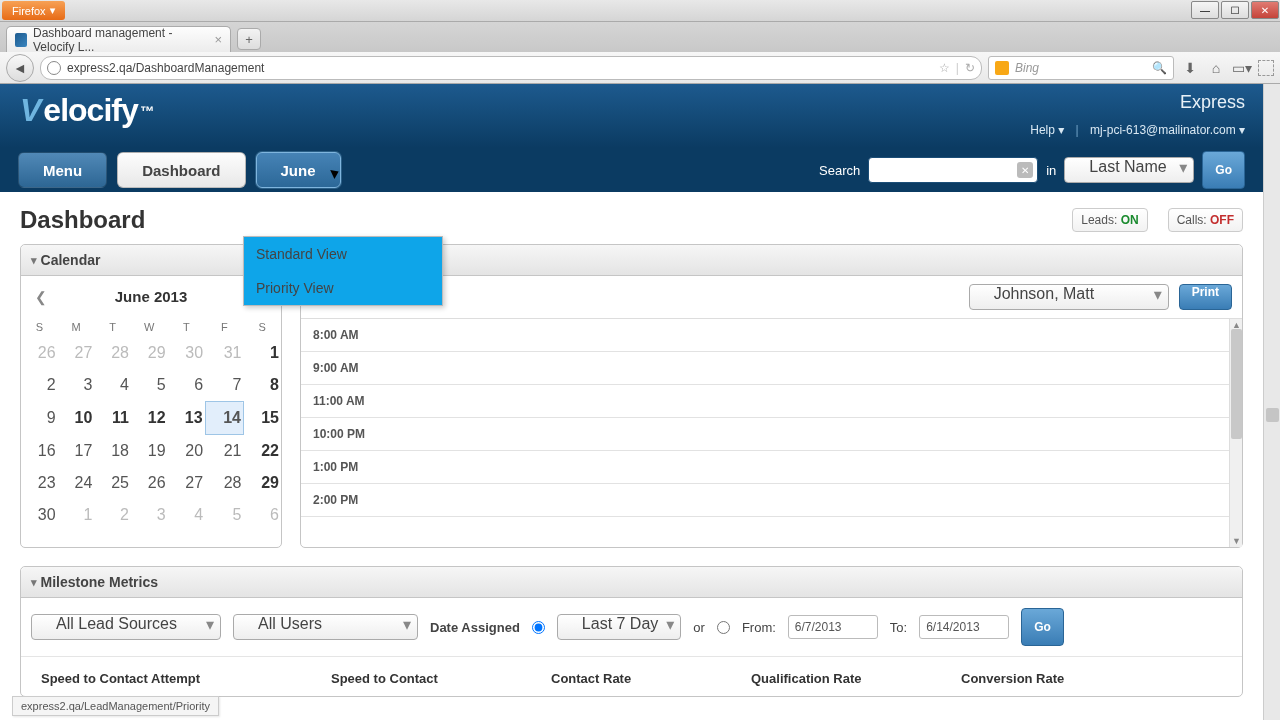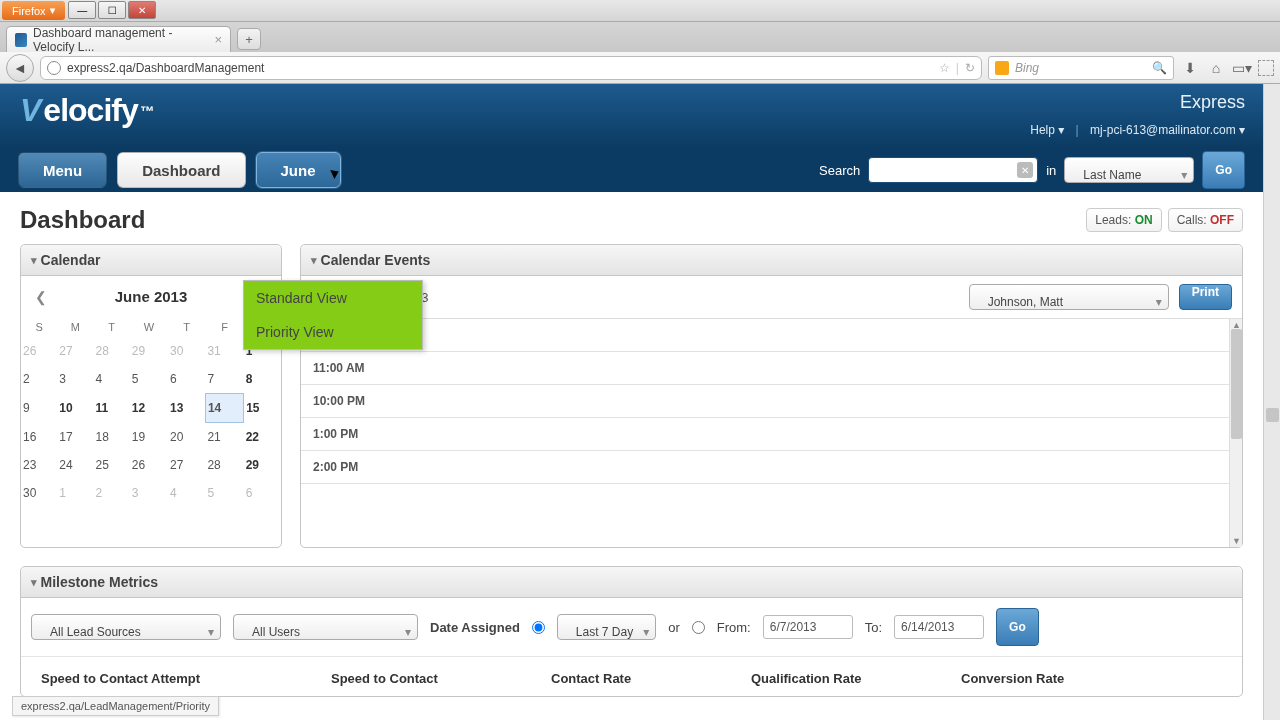--- a/index.html
+++ b/index.html
@@ -1,33 +1,33 @@
 <!DOCTYPE html>
 <html><head>
 <meta charset="utf-8">
 <style>
 * { margin: 0; padding: 0; box-sizing: border-box; font-family: Arial, sans-serif; }
 body { background: #f0f0f0; width: 1280px; height: 720px; overflow: hidden; }
 
 
-.titlebar { height: 22px; background: linear-gradient(#e8e8e8,#d5d5d5); display: flex; justify-content: flex-start; border-bottom: 1px solid #aaa; }
+.titlebar { height: 22px; background: linear-gradient(#e8e8e8,#d5d5d5); display: flex; justify-content: space-between; border-bottom: 1px solid #aaa; }
 .ff-btn { background: linear-gradient(#f7a155,#e76b16); color: #fff; font-size: 11px; padding: 3px 10px; border-radius: 3px; margin: 1px 2px; display:flex; align-items:center; gap:4px;}
 .win-ctrl { display: flex; }
 .win-ctrl div { width: 28px; height: 18px; margin: 1px; background: linear-gradient(#f5f5f5,#ddd); border:1px solid #888; border-radius:2px; display:flex; align-items:center; justify-content:center; font-size:10px;}
 .win-ctrl .close{ background: linear-gradient(#e07b72,#c5443a); color:#fff;}
 
 .tabbar { height: 30px; background: linear-gradient(#d5d5d5,#c8c8c8); display:flex; align-items:flex-end; padding-left:6px;}
 .tab { background: linear-gradient(#fdfdfd,#ececec); border:1px solid #aaa; border-bottom:none; border-radius:5px 5px 0 0; height:26px; display:flex; align-items:center; padding:0 8px; font-size:12px; color:#444; width:225px; gap:6px;}
 .tab .fav{width:14px;height:14px;background:linear-gradient(135deg,#1d5a8e,#3a86c0);border-radius:2px;}
 .tab .x{margin-left:auto;color:#999;font-size:13px;}
 .newtab{width:24px;height:22px;background:linear-gradient(#f3f3f3,#ddd);border:1px solid #aaa;border-radius:4px;margin-left:6px;margin-bottom:2px;display:flex;align-items:center;justify-content:center;font-size:13px;color:#666;}
 
 .urlbar { height: 32px; background: linear-gradient(#f7f7f7,#e8e8e8); border-bottom:1px solid #aaa; display:flex; align-items:center; padding:0 6px; gap:6px;}
 .back-btn{width:28px;height:28px;border-radius:50%;background:linear-gradient(#f8f8f8,#ddd);border:1px solid #aaa;display:flex;align-items:center;justify-content:center;color:#555;font-size:14px;}
-.url-input{flex:1;height:24px;background:#fff;border:1px solid #bbb;border-radius:6px;display:flex;align-items:center;padding:0 6px;font-size:12px;color:#444;gap:6px;}
+.url-input{flex:1;height:24px;background:#fff;border:1px solid #bbb;border-radius:11px;display:flex;align-items:center;padding:0 6px;font-size:12px;color:#444;gap:6px;}
 .url-input .globe{width:14px;height:14px;border:1px solid #888;border-radius:50%;}
 .url-right{margin-left:auto;display:flex;gap:6px;align-items:center;color:#aaa;}
 .searchbox{width:186px;height:24px;background:#fff;border:1px solid #bbb;border-radius:3px;display:flex;align-items:center;padding:0 6px;font-size:12px;color:#999;gap:6px;}
 .bing-ico{width:14px;height:14px;background:#f8a816;border-radius:2px;}
 .toolbar-ico{width:20px;height:20px;color:#666;display:flex;align-items:center;justify-content:center;font-size:14px;}
 
 
 .viewport { position: relative; height: 636px; overflow: hidden; }
 .vscroll { position:absolute; right:0; top:0; width:17px; height:100%; background:#e8e8e8; border-left:1px solid #ccc;}
 .vscroll-thumb{position:absolute;left:2px;width:13px;background:#c5c5c5;border-radius:2px;}
@@ -44,50 +44,50 @@
 
 .navrow{height:44px;background:linear-gradient(#0b3b62,#0b3b62);display:flex;align-items:center;padding:0 18px;gap:10px;position:relative;}
 .navbtn{height:36px;padding:0 24px;border-radius:6px;display:flex;align-items:center;justify-content:center;font-size:15px;font-weight:600;border:1px solid rgba(0,0,0,0.25);cursor:pointer;}
 .navbtn.menu{background:linear-gradient(#5189b7,#2d6694);color:#fff;border-radius:6px;}
 .navbtn.dash{background:linear-gradient(#fdfdfd,#e8e8e8);color:#444;}
 .navbtn.leads{background:linear-gradient(#4683b6,#2c6898);color:#fff;border:1px solid #7fb5de;box-shadow:0 0 0 1px #2a5f87;}
 
 .cursor-img{position:absolute;left:330px;top:18px;width:16px;height:20px;z-index:20;}
 .cursor-img::before{content:"";position:absolute;width:0;height:0;border-left:7px solid #000;border-top:5px solid transparent;border-bottom:5px solid transparent;left:2px;top:2px;transform:rotate(-25deg);}
 
-.dropdown{position:absolute;left:243px;top:152px;width:180px;background:#84cc16;border:1px solid #bbb;box-shadow:2px 2px 5px rgba(0,0,0,0.2);z-index:15;margin-top:44px;}
+.dropdown{position:absolute;left:243px;top:152px;width:200px;background:#0ea5e9;border:1px solid #bbb;box-shadow:2px 2px 5px rgba(0,0,0,0.2);z-index:15;}
 .dropdown div{padding:9px 12px;font-size:14px;color:#444;cursor:pointer;}
 
 .search-area{margin-left:auto;display:flex;align-items:center;gap:8px;color:#fff;font-size:13px;}
 .search-inp{width:170px;height:26px;background:#fff;border:1px solid #1c4e77;border-radius:4px;position:relative;}
 .search-inp .clr{position:absolute;right:4px;top:4px;width:16px;height:16px;background:#bbb;border-radius:3px;color:#fff;font-size:10px;display:flex;align-items:center;justify-content:center;}
-.sel{height:26px;background:linear-gradient(#fff,#eee);border:1px solid #aaa;border-radius:4px;padding:0 22px 0 18px;font-size:12px;color:#444;display:flex;align-items:flex-end;position:relative;min-width:130px;}
+.sel{height:26px;background:linear-gradient(#fff,#eee);border:1px solid #aaa;border-radius:4px;padding:0 22px 0 24px;font-size:16px;color:#444;display:flex;align-items:flex-start;position:relative;min-width:130px;}
 .sel::after{content:"▾";position:absolute;right:6px;color:#888;}
 .gobtn{height:38px;padding:0 12px;background:linear-gradient(#6aa8d8,#3a7db5);color:#fff;border:1px solid #2a6596;border-radius:4px;font-size:12px;font-weight:600;display:flex;align-items:center;}
 
 .content{padding:14px 20px;}
 .pagehead{display:flex;align-items:center;justify-content:space-between;margin-bottom:10px;}
 .pagehead h1{font-size:24px;font-weight:700;color:#333;}
-.toggles{display:flex;gap:6px;text-align:right;}
+.toggles{display:flex;gap:20px;text-align:right;}
 .toggle{border:1px solid #ccc;border-radius:4px;background:linear-gradient(#fff,#f2f2f2);padding:4px 8px;font-size:12px;color:#555;}
 .toggle .on{color:#1a8a2e;font-weight:600;}
 .toggle .off{color:#c32e2e;font-weight:600;}
 
 .cols{display:flex;gap:18px;}
 .panel{border:1px solid #c5c5c5;border-radius:5px;background:#fff;}
 .panel-hd{background:linear-gradient(#f6f6f6,#e4e4e4);border-bottom:1px solid #c5c5c5;border-radius:5px 5px 0 0;padding:7px 10px;font-size:14px;font-weight:600;color:#444;display:flex;align-items:center;gap:4px;}
 .panel-hd::before{content:"▾";font-size:11px;color:#777;}
 
 .cal-panel{width:262px;}
 .cal-nav{display:flex;align-items:center;justify-content:space-between;padding:12px 14px;}
 .cal-nav .arrow{color:#888;font-size:14px;cursor:pointer;}
 .cal-nav .month{font-weight:700;font-size:15px;color:#333;}
 .cal-grid{width:100%;border-collapse:collapse;}
 .cal-grid th{font-size:11px;color:#777;padding:4px;font-weight:400;}
-.cal-grid td{text-align:left;font-size:12px;color:#555;padding:7px 2px;cursor:pointer;}
+.cal-grid td{text-align:right;font-size:16px;color:#555;padding:7px 2px;cursor:pointer;}
 .cal-grid td.other{color:#bbb;}
 .cal-grid td.bold{font-weight:700;color:#333;}
 .cal-grid td.today{background:#e2eefb;border:1px solid #9ec5e6;border-radius:2px;font-weight:700;}
 
 .events-panel{flex:1;}
 .ev-bar{display:flex;align-items:center;padding:8px 10px;gap:10px;border-bottom:1px solid #ddd;}
 .ev-bar .date{font-size:13px;color:#555;}
 .ev-bar .sel{margin-left:auto;min-width:200px;}
 .print-btn{height:26px;padding:0 12px;background:linear-gradient(#6aa8d8,#3a7db5);color:#fff;border:1px solid #2a6596;border-radius:4px;font-size:12px;font-weight:600;}
 .ev-list{height:228px;overflow:hidden;position:relative;}
@@ -289,20 +289,21 @@
           <div class="panel-hd">Calendar Events</div>
           <div class="ev-bar">
             <span class="date">Friday, Jun 14, 2013</span>
             <div class="sel">
                 <span>Johnson, Matt</span>
               </div>
             <div class="print-btn">Print</div>
           </div>
           <div class="ev-list" id="ev-list">
             <div class="row">8:00 AM</div>
+              <div class="row">9:00 AM</div>
               <div class="row">11:00 AM</div>
               <div class="row">10:00 PM</div>
               <div class="row">1:00 PM</div>
               <div class="row">2:00 PM</div>
               <div class="ev-scroll">
               <span class="ar" style="top:1px;">▲</span>
               <div class="th"></div>
               <span class="ar" style="bottom:1px;">▼</span>
             </div>
           </div>

